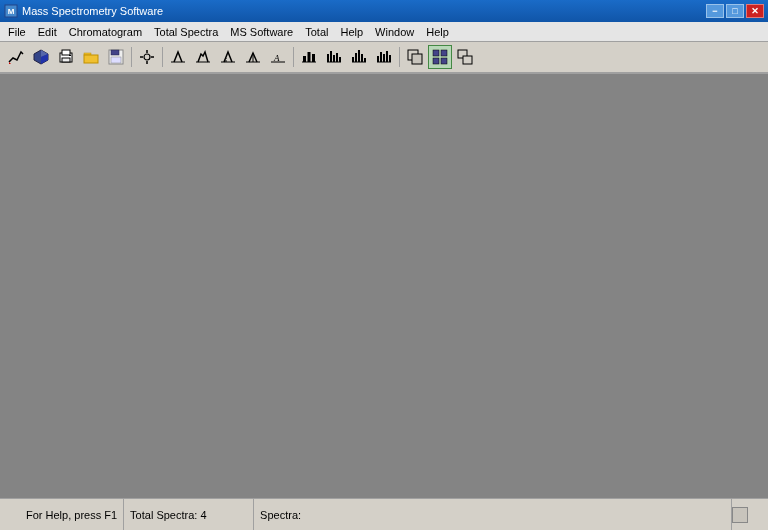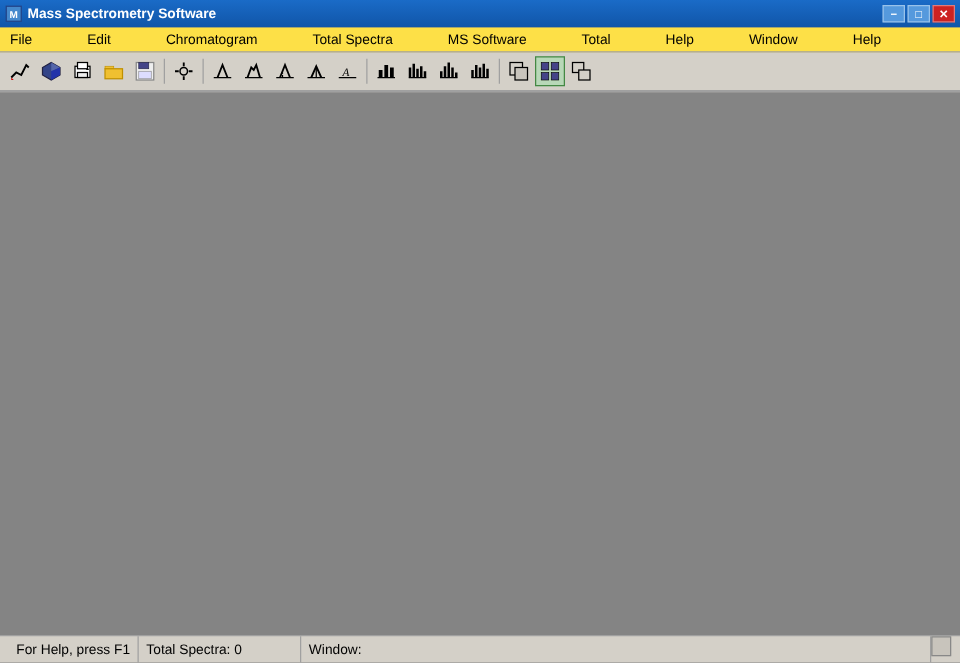--- a/index.html
+++ b/index.html
@@ -30,21 +30,21 @@
     .app-icon {
       width: 14px;
       height: 14px;
       display: flex;
       align-items: center;
       justify-content: center;
     }
     .title-bar-text {
       color: white;
       font-size: 11px;
-      font-weight: bold;
+      font-weight: normal;
       text-align: right;
     }
     .title-bar-buttons {
       display: flex;
       gap: 2px;
     }
     .tb-btn {
       width: 18px;
       height: 14px;
       display: flex;
@@ -57,26 +57,25 @@
       color: white;
       background: #5599dd;
     }
     .tb-btn.close { background: #cc2222; }
     .tb-btn.maximize { background: #5599dd; }
     .tb-btn.minimize { background: #5599dd; }
 
     
     .menu-bar {
       height: 20px;
-      background: #fde047;
+      background: #e5e5e5;
       border-bottom: 1px solid #a0a0a0;
       display: flex;
       align-items: center;
       padding: 0 2px;
-      gap: 32px;
     }
     .menu-item {
       padding: 2px 6px;
       cursor: pointer;
       font-size: 11px;
       color: #000;
       white-space: nowrap;
     }
 
     
@@ -117,25 +116,26 @@
       flex: 1;
       height: calc(530px - 22px - 20px - 32px - 22px);
     }
 
     
     .status-bar {
       position: absolute;
       bottom: 0;
       left: 0;
       right: 0;
-      height: 22px;
+      height: 32px;
       background: #d4d0c8;
       border-top: 1px solid #a0a0a0;
       display: flex;
-      padding: 0 7px;
+      align-items: center;
+      padding: 0 20px;
     }
     .status-section {
       display: flex;
       align-items: center;
       height: 100%;
       border-right: 1px solid #a0a0a0;
       padding: 0 6px;
       font-size: 11px;
       color: #000;
     }
@@ -332,19 +332,19 @@
   </div>
 </div>
 
 <div class="main-area"></div>
 
 <div class="status-bar">
   <div class="status-section">
     <span>For Help, press F1</span>
   </div>
   <div class="status-section" style="min-width:130px;">
-    <span>Total Spectra: 0</span>
+    <span>Total Spectra: 4</span>
   </div>
   <div class="status-section" style="flex:1;">
-    <span>Window:</span>
+    <span>Spectra:</span>
   </div>
   <div class="status-right"></div>
 </div>
 
 </body></html>

